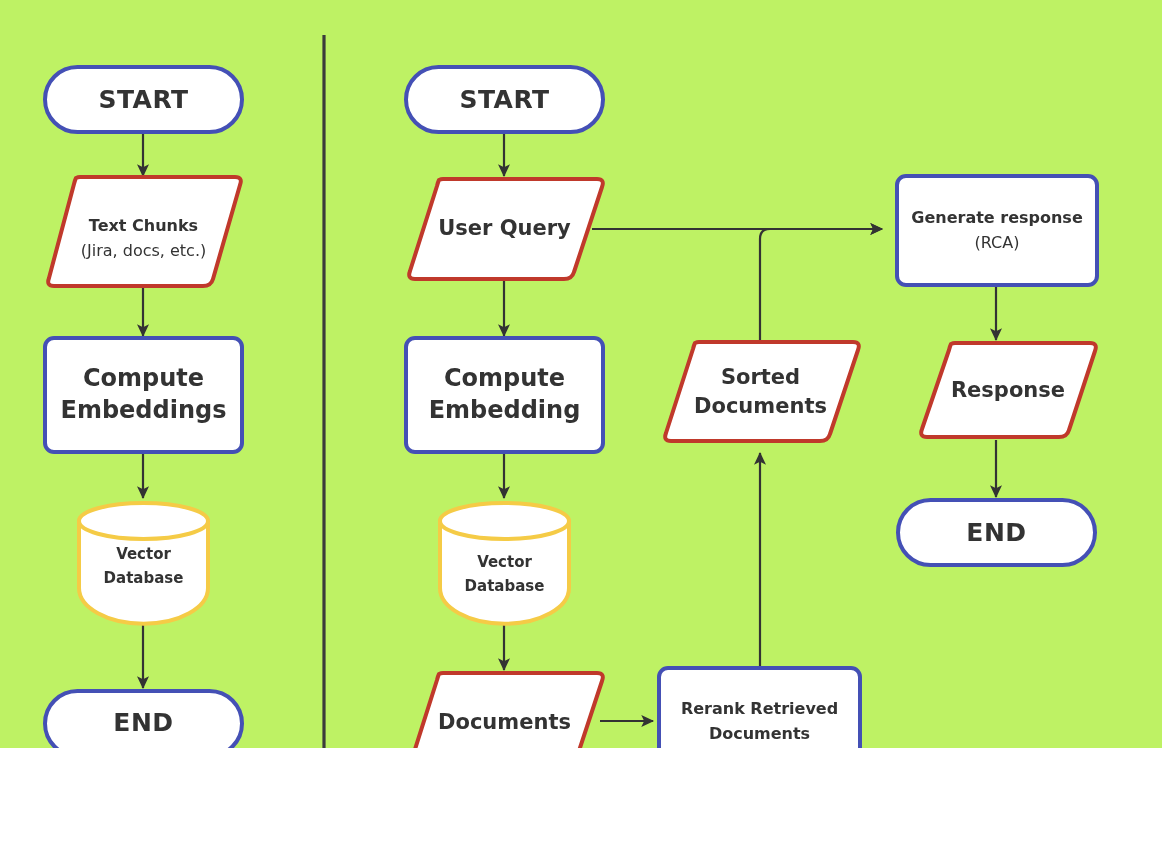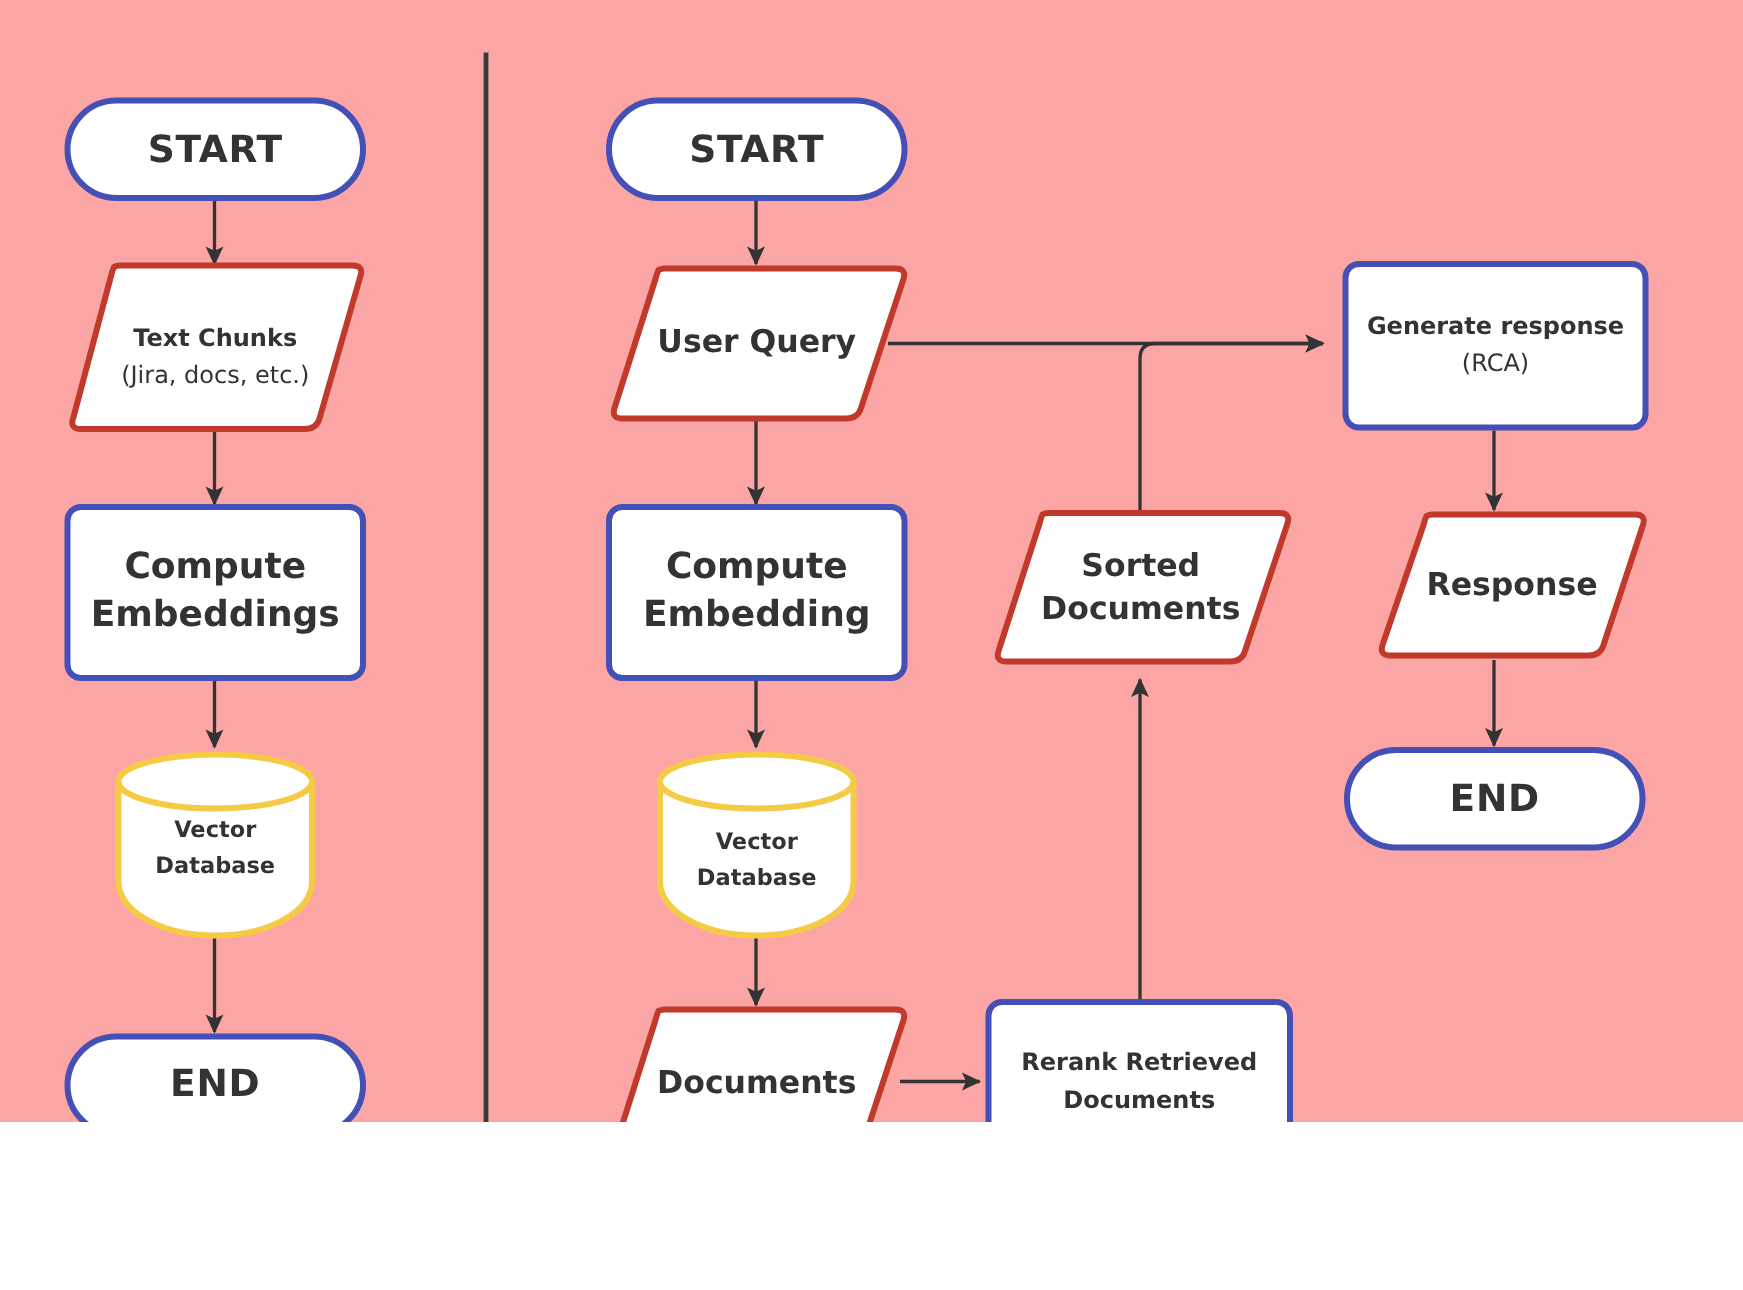--- a/index.html
+++ b/index.html
@@ -7,21 +7,21 @@
     padding: 0;
     background: #ffffff;
   }
   body {
     font-family: "DejaVu Sans", "Liberation Sans", sans-serif;
   }
   #canvas {
     position: relative;
     width: 1162px;
     height: 748px;
-    background: #fca5a5;
+    background: #bef264;
     overflow: hidden;
   }
   svg#flow {
     position: absolute;
     top: 0;
     left: 0;
     width: 1162px;
     height: 860px;
   }
   .node-shape {

